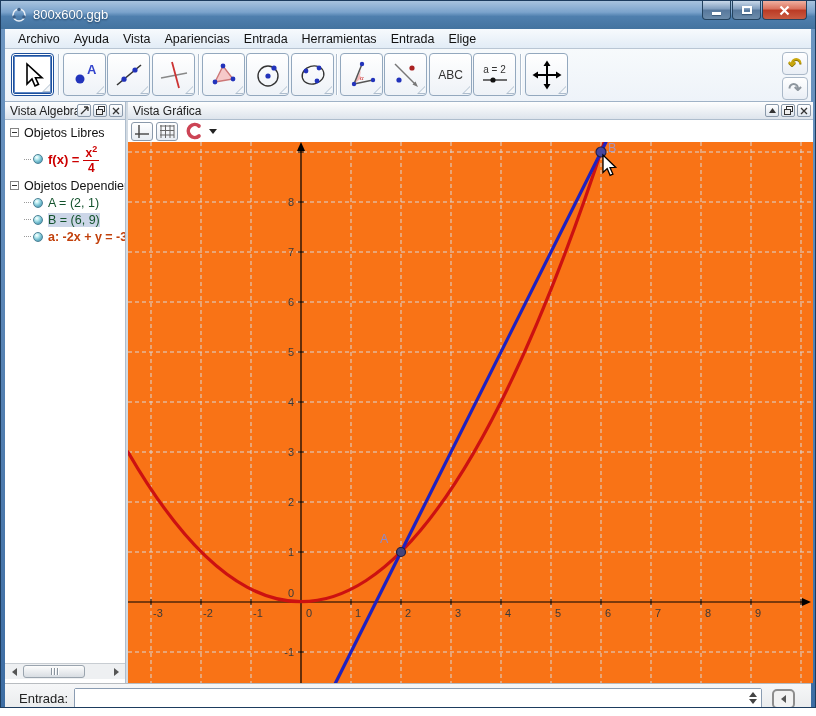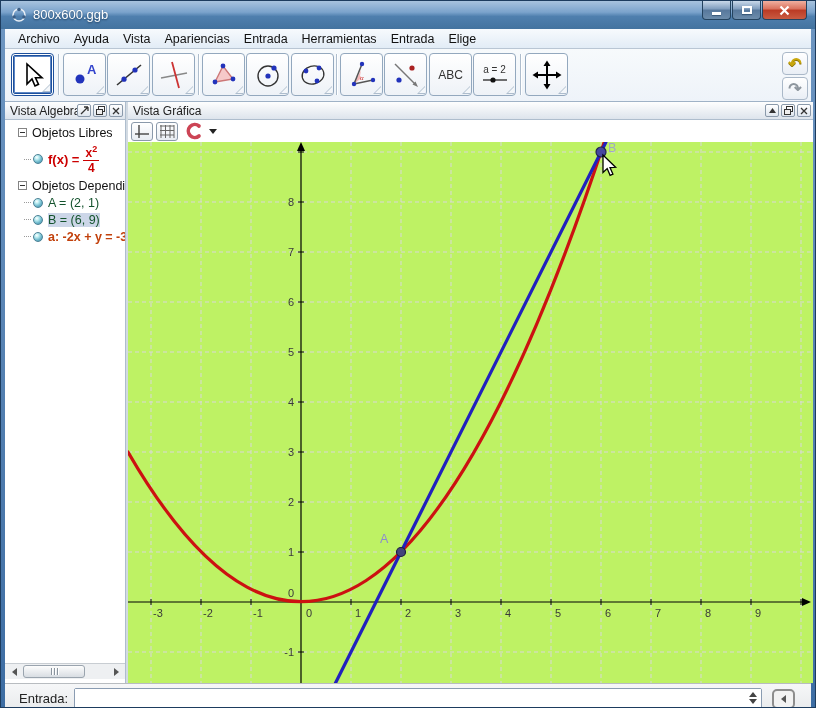--- a/index.html
+++ b/index.html
@@ -47,21 +47,21 @@
   .content { position:absolute; top:101px; left:4px; width:808px; height:581px; background:#fff; }
   .panel-header { height:18px; background:linear-gradient(#fefefe,#dde4ec); border-bottom:1px solid #aebdcd;
     font-size:12px; color:#222; padding:2px 0 0 5px; white-space:nowrap; overflow:hidden; position:relative; }
   .ph-btns { position:absolute; right:2px; top:2px; display:flex; gap:2px; background:inherit; }
   .ph-btn { width:14px; height:13px; border:1px solid #8a99aa; border-radius:2px;
     background:linear-gradient(#fff,#dfe6ee); display:flex; align-items:center; justify-content:center; }
 
   
   .algebra { position:absolute; left:0; top:0; width:121px; height:581px; background:#fff; border-right:1px solid #aebdcd; }
   .alg-body { position:absolute; top:18px; left:0; right:0; bottom:20px; overflow:hidden; padding-top:4px; }
-  .tree-header { display:flex; align-items:center; height:17px; padding-left:13px; white-space:nowrap; font-size:12.5px; color:#111; }
+  .tree-header { display:flex; align-items:center; height:17px; padding-left:5px; white-space:nowrap; font-size:12.5px; color:#111; }
   .minusbox { width:9px; height:9px; border:1px solid #848484; background:#fff; position:relative; margin-right:5px; flex:none; }
   .minusbox::after { content:""; position:absolute; left:1px; right:1px; top:3px; height:1px; background:#333; }
   .tree-item { display:flex; align-items:center; padding-left:19px; white-space:nowrap; height:17px; font-size:12.5px; }
   .tree-dash { width:7px; border-bottom:1px dotted #9a9a9a; margin-right:2px; flex:none; }
   .marble { width:10px; height:10px; border-radius:50%; flex:none; margin-right:5px;
     background:radial-gradient(circle at 35% 30%, #ffffff 0%, #bfeef2 25%, #6fb9cc 60%, #3a8aa6 100%); border:1px solid #4d8296; }
   .f-row { height:36px; }
   .f-math { color:#cc0000; font-weight:bold; font-size:13px; display:flex; align-items:center; }
   .frac { display:inline-flex; flex-direction:column; align-items:center; margin-left:4px; line-height:1; }
   .frac .num { font-size:12px; } .frac .num sup { font-size:9px; }
@@ -75,21 +75,21 @@
   .alg-scroll { position:absolute; left:0; right:0; bottom:4px; height:16px; background:#eef0f2; border-top:1px solid #c8cdd2; }
   .sb-btn { position:absolute; top:1px; width:14px; height:13px; display:flex; align-items:center; justify-content:center; }
   .sb-left { left:2px; } .sb-right { right:2px; }
   .tri-l { width:0;height:0;border-top:4px solid transparent;border-bottom:4px solid transparent;border-right:5px solid #555; }
   .tri-r { width:0;height:0;border-top:4px solid transparent;border-bottom:4px solid transparent;border-left:5px solid #555; }
   .sb-thumb { position:absolute; left:18px; top:1px; width:62px; height:13px; border:1px solid #9aa4ae;
     border-radius:3px; background:linear-gradient(#fdfdfd,#d8dde2); display:flex; align-items:center; justify-content:center; gap:2px; }
   .grip { width:1px; height:7px; background:#8a949e; box-shadow:1px 0 0 #fff; }
 
   
-  .graphpane { position:absolute; left:123px; top:0; width:685px; height:581px; background:#bef264; }
+  .graphpane { position:absolute; left:123px; top:0; width:685px; height:581px; background:#f97316; }
   .stylebar { height:22px; display:flex; align-items:center; gap:3px; padding-left:3px; background:#fff; }
   .sb-toggle { width:22px; height:19px; border:1px solid #8a99aa; border-radius:3px; background:linear-gradient(#fff,#e8edf3);
     display:flex; align-items:center; justify-content:center; }
   .c-icon { margin-left:4px; }
   .dd-small { width:0; height:0; border-left:4px solid transparent; border-right:4px solid transparent; border-top:5px solid #222; margin-left:4px; }
   .canvas-wrap { position:absolute; left:0; top:40px; width:685px; height:541px; }
 
   
   .splitter { position:absolute; left:121px; top:0; width:2px; height:581px; background:#d2dae2; }
 

